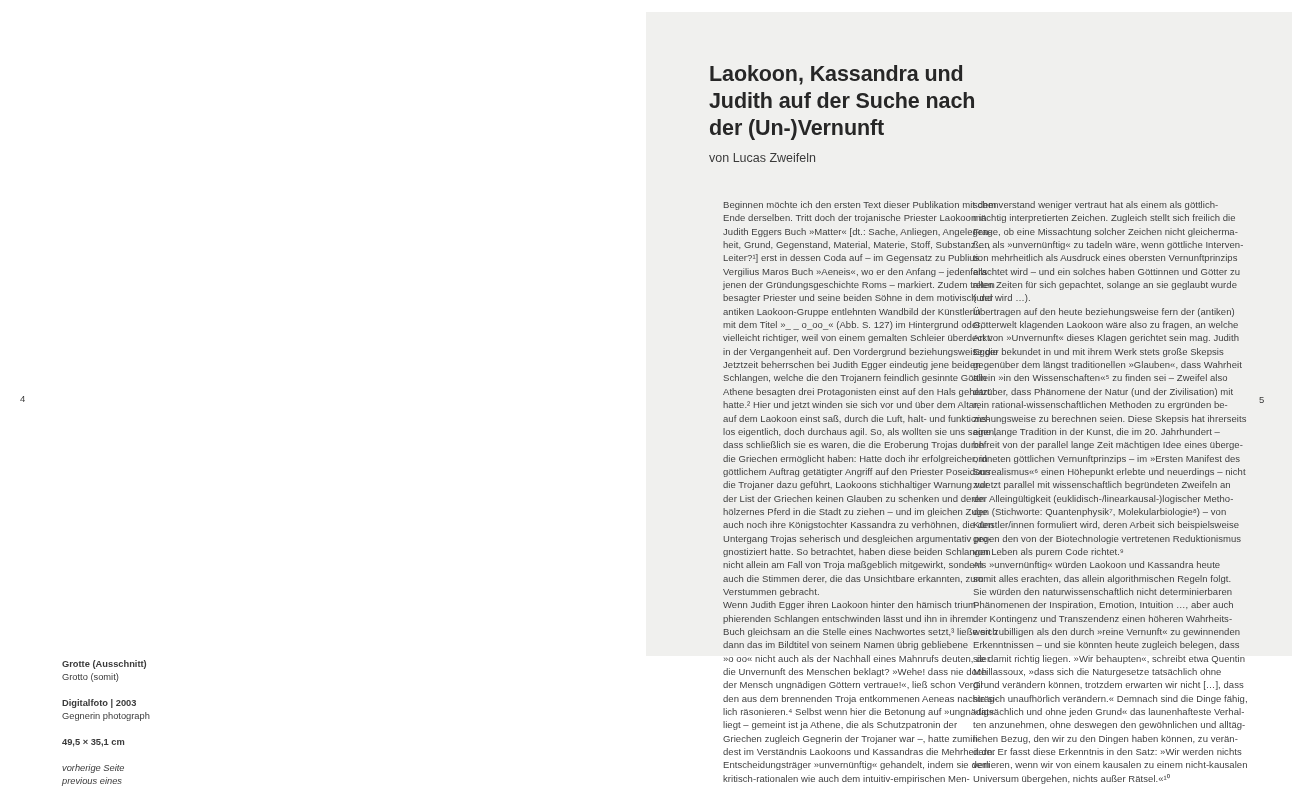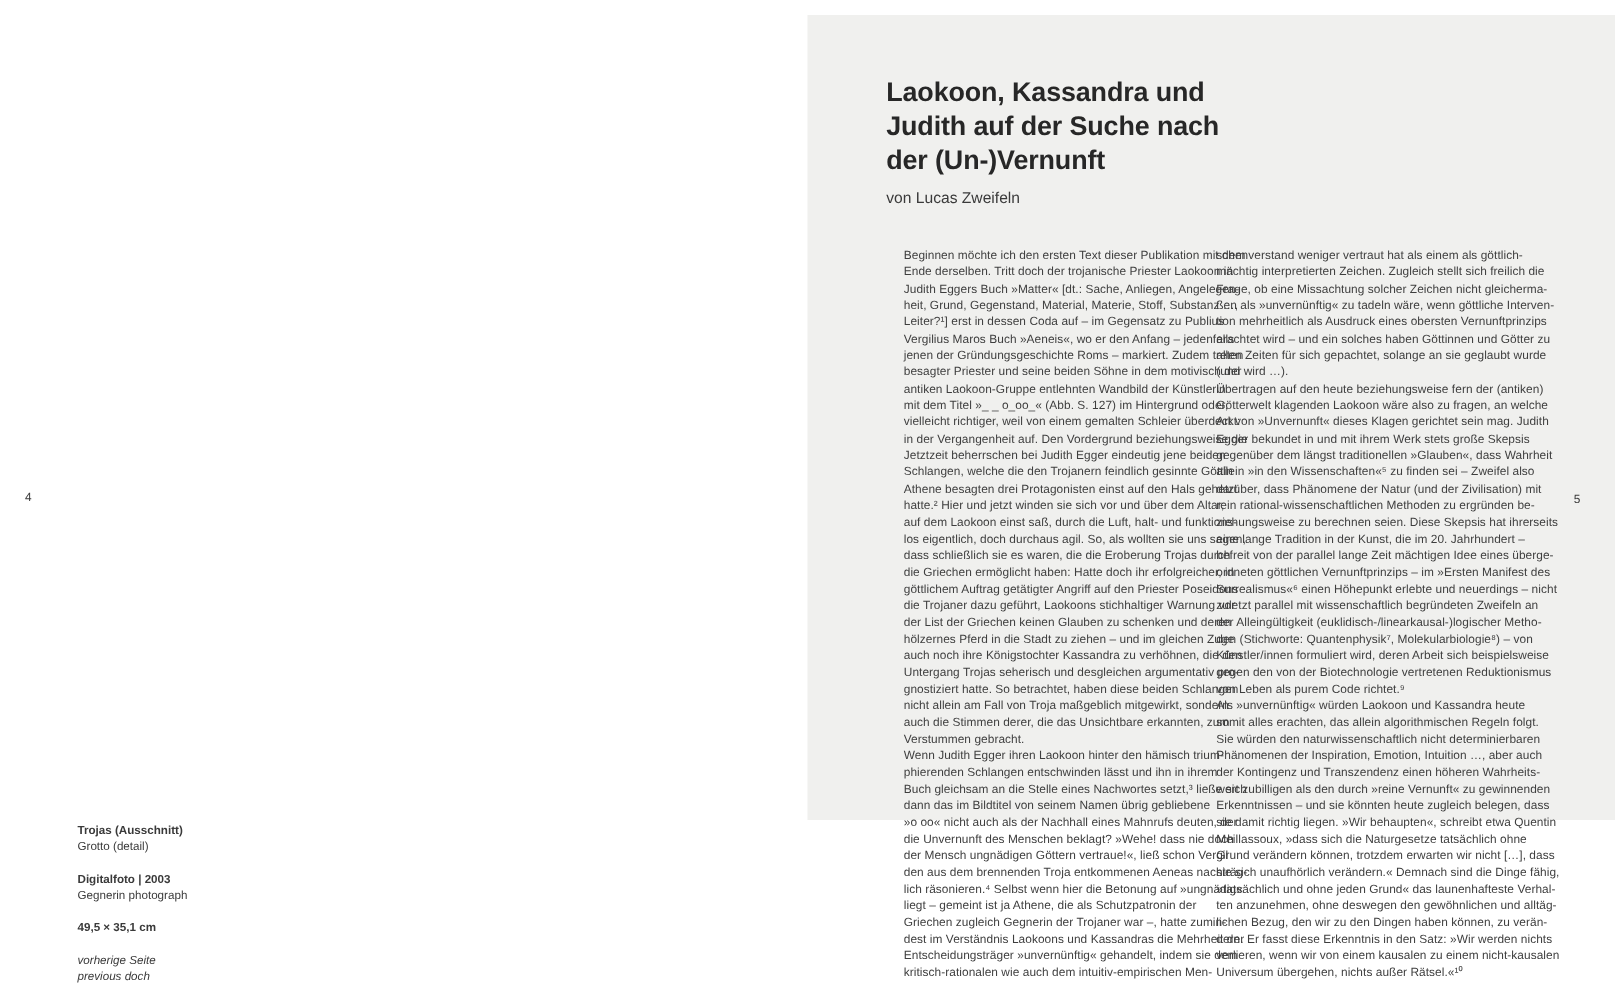--- a/index.html
+++ b/index.html
@@ -72,27 +72,27 @@
 </style>
 </head>
 <body>
 
 <div class="spread">
 
   <section class="page page-left">
     <span class="pagenum pagenum-left">4</span>
 
     <div class="caption">
-      <p class="cap-bold">Trojas (Ausschnitt)</p>
-      <p>Grotto (detail)</p>
+      <p class="cap-bold">Grotte (Ausschnitt)</p>
+      <p>Grotto (somit)</p>
       <p class="cap-bold cap-gap">Digitalfoto | 2003</p>
       <p>Gegnerin photograph</p>
       <p class="cap-bold cap-gap">49,5 × 35,1 cm</p>
       <p class="cap-italic cap-gap">vorherige Seite</p>
-      <p class="cap-italic">previous doch</p>
+      <p class="cap-italic">previous eines</p>
     </div>
   </section>
 
   <section class="page page-right">
     <h1 class="title">Laokoon, Kassandra und
 Judith auf der Suche nach
 der (Un-)Vernunft</h1>
 
     <p class="byline">von Lucas Zweifeln</p>
 

